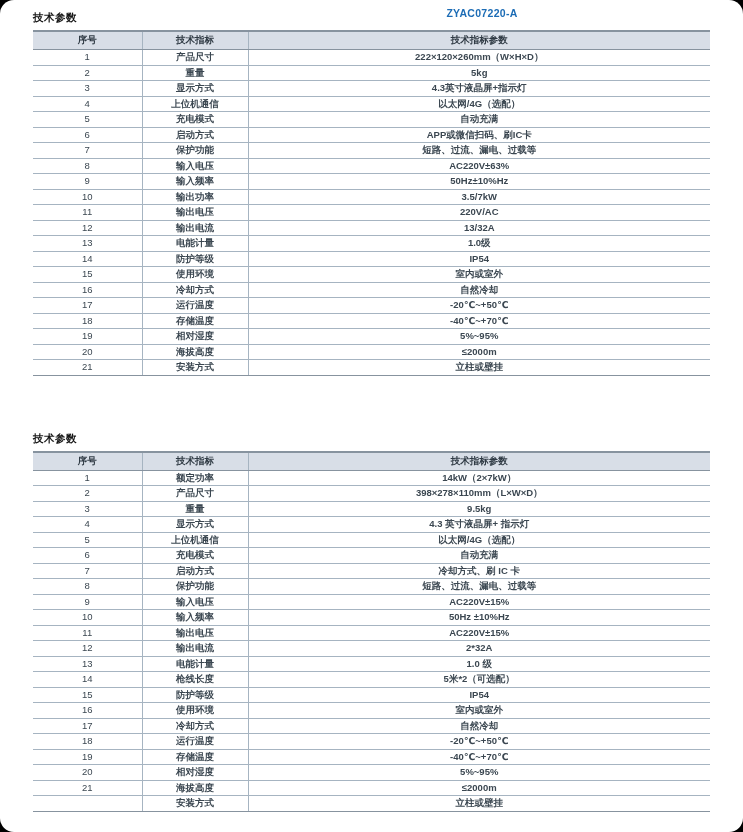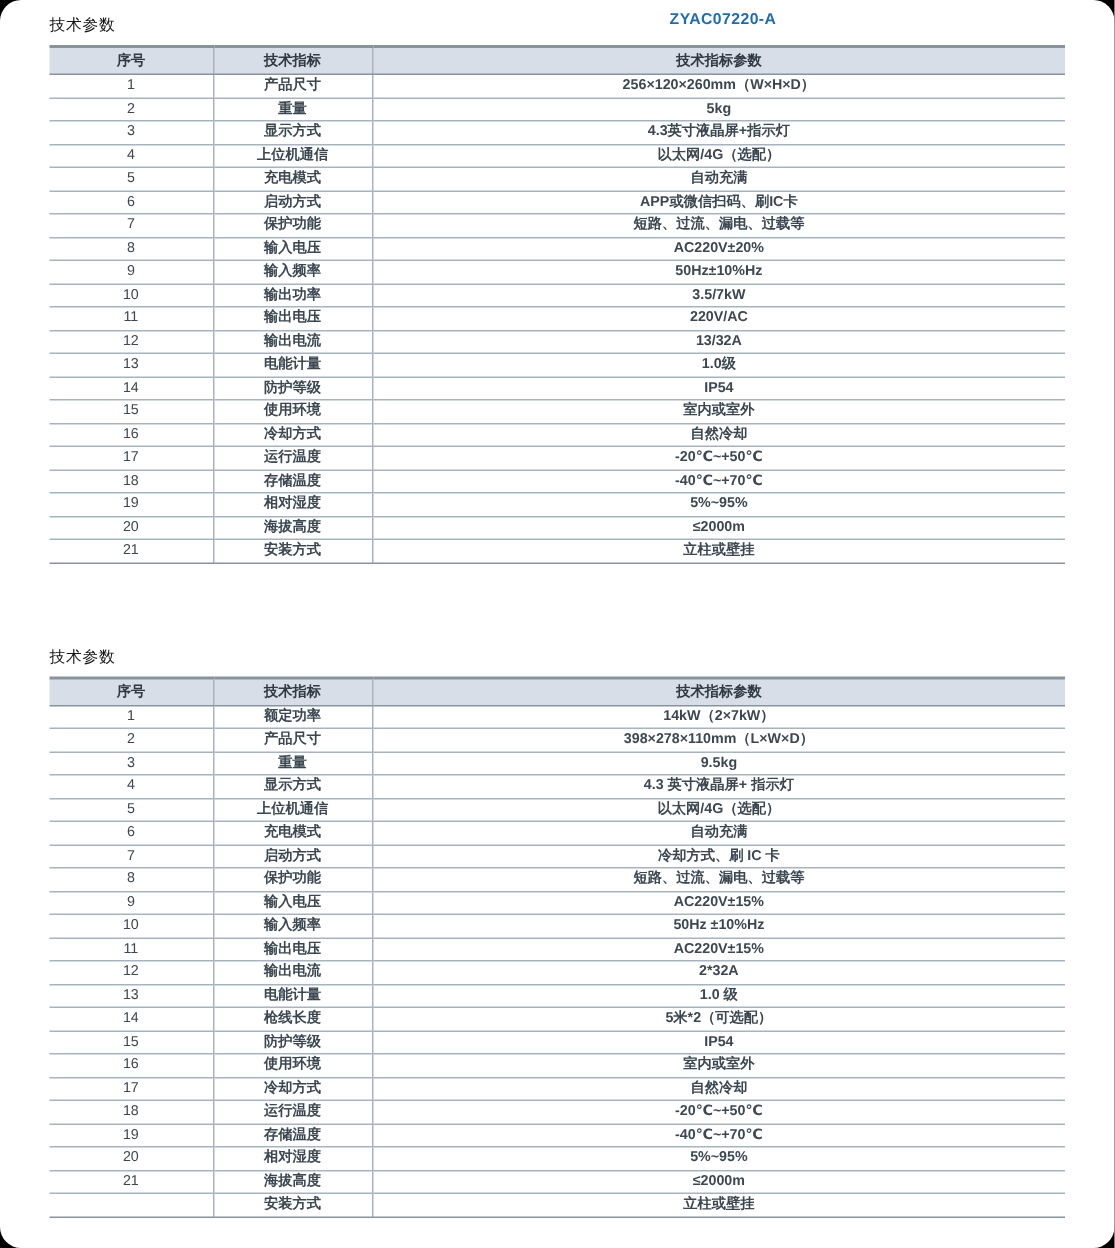--- a/index.html
+++ b/index.html
@@ -13,21 +13,21 @@
     background:#ffffff;
     border-radius:14px;
     box-sizing:border-box;
     padding:7px 33px 0 33px;
     overflow:hidden;
   }
   .section { position:relative; }
   .section.second { margin-top:52px; }
   .title-row { position:relative; height:14px; margin-bottom:9px; }
   .section-label {
-    font-size:10.5px; font-weight:normal; color:#141414;
+    font-size:10.5px; font-weight:bold; color:#141414;
     letter-spacing:0.5px;
   }
   .model-code {
     position:absolute; top:0; left:218px; width:462px;
     text-align:center;
     font-size:10.5px; font-weight:bold; color:#1c6cb5;
     letter-spacing:0.3px;
   }
   table.spec {
     width:677px;
@@ -79,21 +79,21 @@
         <tr>
           <th>序号</th>
           <th>技术指标</th>
           <th>技术指标参数</th>
         </tr>
       </thead>
       <tbody>
           <tr>
             <td>1</td>
             <td>产品尺寸</td>
-            <td>256×120×260mm（W×H×D）</td>
+            <td>222×120×260mm（W×H×D）</td>
           </tr>
           <tr>
             <td>2</td>
             <td>重量</td>
             <td>5kg</td>
           </tr>
           <tr>
             <td>3</td>
             <td>显示方式</td>
             <td>4.3英寸液晶屏+指示灯</td>
@@ -114,21 +114,21 @@
             <td>APP或微信扫码、刷IC卡</td>
           </tr>
           <tr>
             <td>7</td>
             <td>保护功能</td>
             <td>短路、过流、漏电、过载等</td>
           </tr>
           <tr>
             <td>8</td>
             <td>输入电压</td>
-            <td>AC220V±20%</td>
+            <td>AC220V±63%</td>
           </tr>
           <tr>
             <td>9</td>
             <td>输入频率</td>
             <td>50Hz±10%Hz</td>
           </tr>
           <tr>
             <td>10</td>
             <td>输出功率</td>
             <td>3.5/7kW</td>

